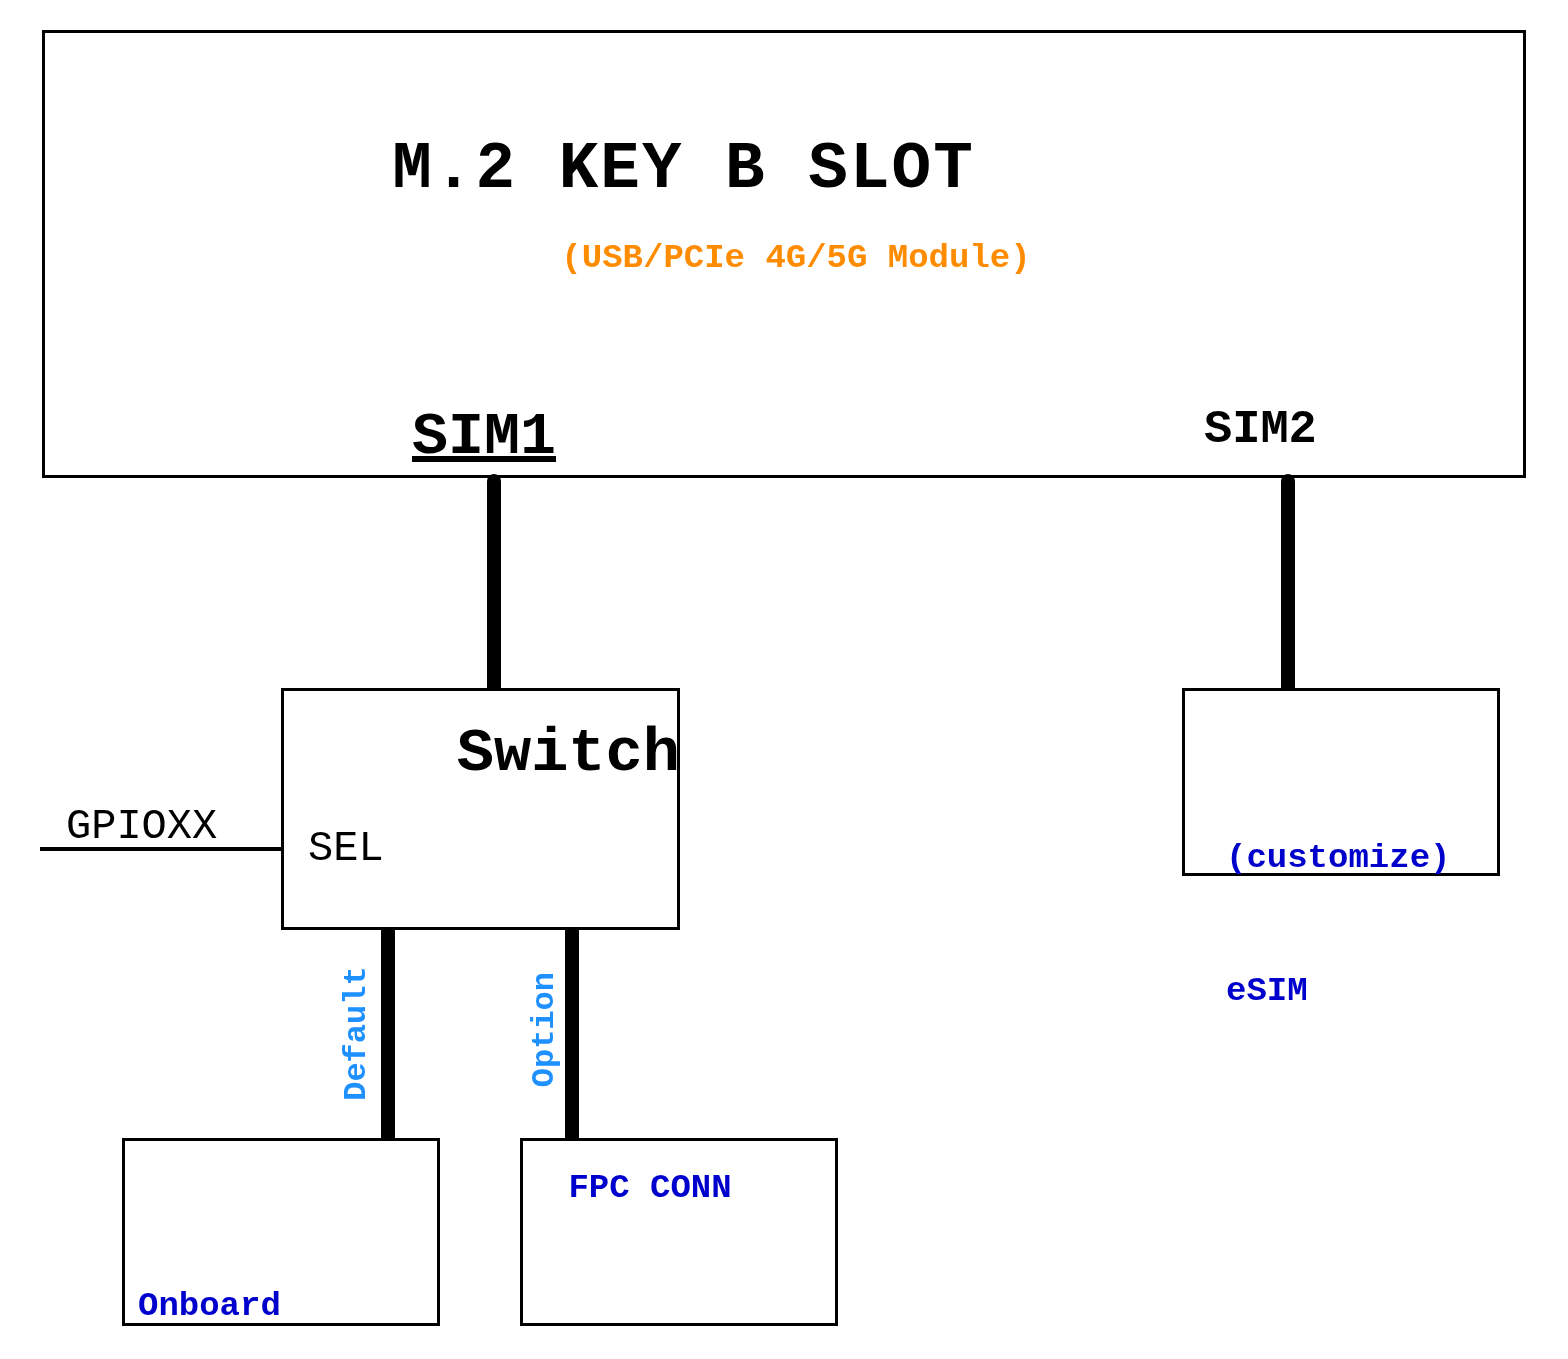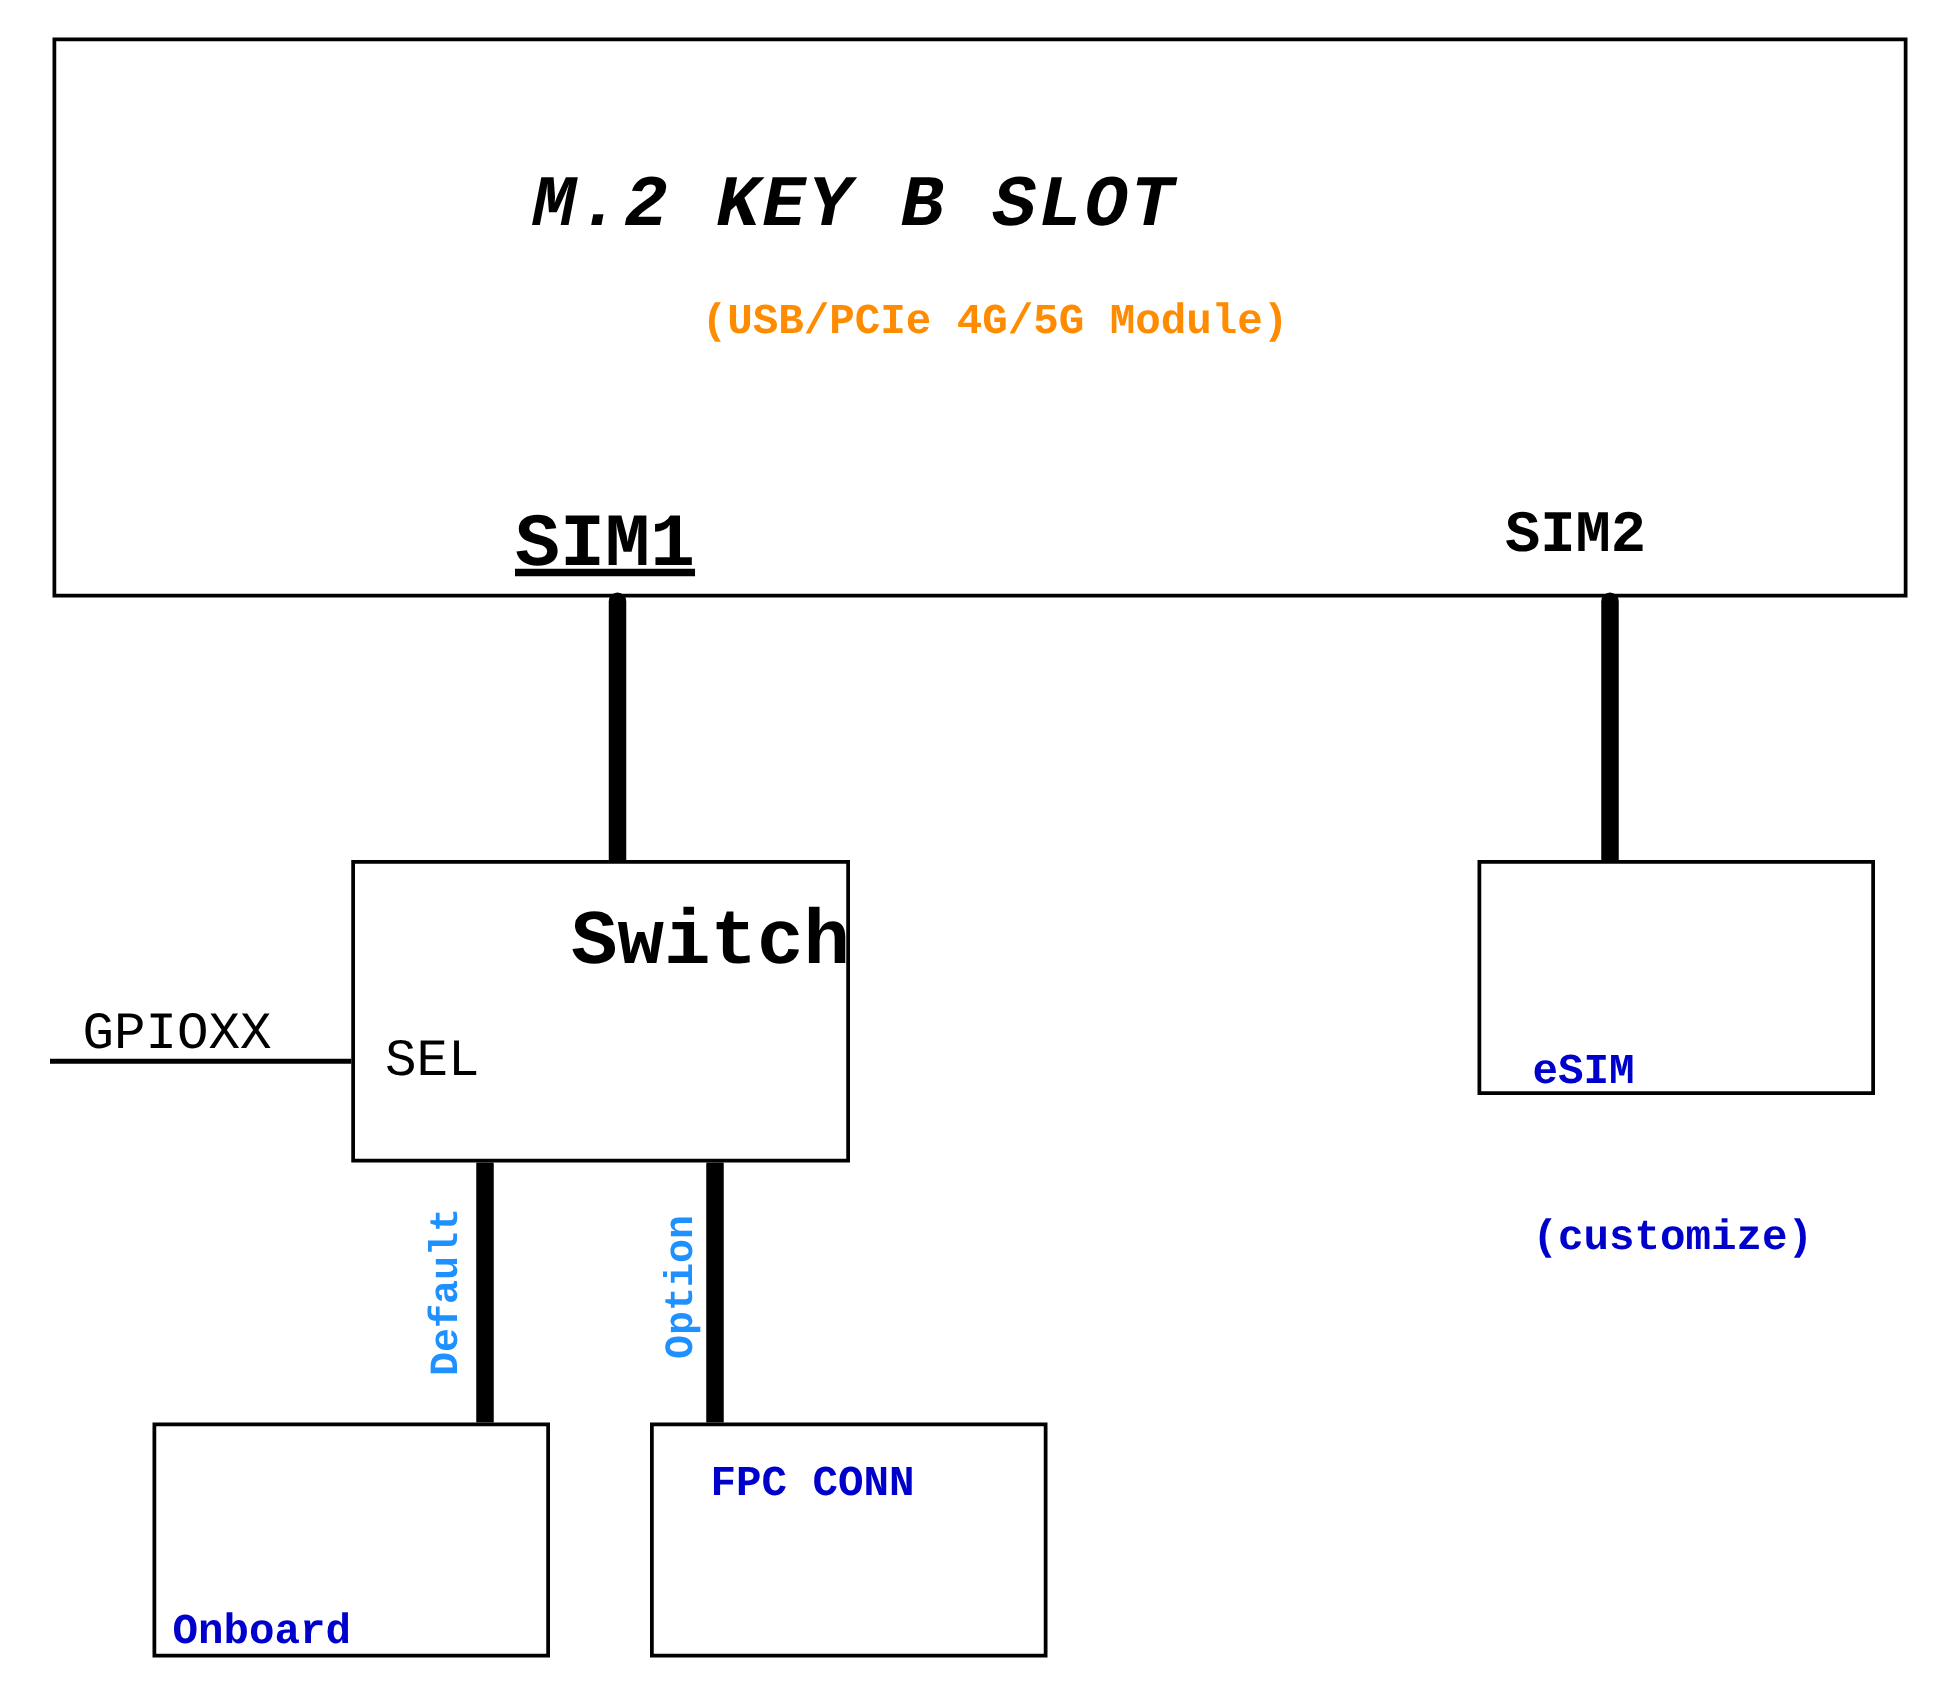--- a/index.html
+++ b/index.html
@@ -43,21 +43,21 @@
   .blue   { color: var(--blue, #0000CC); }
   .lblue  { color: var(--light-blue, #1E90FF); }
   .center { text-align: center; }
   .rot {
     transform: rotate(-90deg);
     transform-origin: center center;
     text-align: center;
   }
   
   #m2-box      { left: 42px;   top: 30px;   width: 1484px; height: 448px; }
-  #m2-title    { left: 42px;   top: 134px;  width: 1283px; font-size: 58px; letter-spacing: 2px; font-style: italic; }
+  #m2-title    { left: 42px;   top: 134px;  width: 1283px; font-size: 66px; letter-spacing: 2px; }
   #m2-subtitle { left: 42px;   top: 240px;  width: 1484px; font-size: 34px; }
   #sim1-label  { left: 412px;  top: 404px;  font-size: 60px; text-decoration: underline; }
   #sim2-label  { left: 1204px; top: 404px;  font-size: 47px; }
 
   #sim1-line    { left: 487px;  top: 474px;  height: 222px; }
   #sim2-line    { left: 1281px; top: 474px;  height: 222px; }
   #default-line { left: 381px;  top: 924px;  height: 222px; }
   #option-line  { left: 565px;  top: 924px;  height: 222px; }
 
   #switch-box   { left: 281px; top: 688px; width: 399px; height: 242px; }
@@ -100,22 +100,22 @@
   <div id="sel-label" class="label">SEL</div>
 
   <div id="gpio-line" class="hline"></div>
   <div id="gpio-label" class="label">GPIOXX</div>
 
   <div id="default-label" class="label bold lblue rot">Default</div>
   <div id="option-label" class="label bold lblue rot">Option</div>
 
   <div id="esim-box" class="box"></div>
   <div id="esim-text" class="label bold blue">
+    <div>(customize)</div>
     <div>eSIM</div>
-    <div>(customize)</div>
   </div>
 
   <div id="onboard-box" class="box"></div>
   <div id="onboard-text" class="label bold blue">
     <div>Onboard</div>
     
   </div>
 
   <div id="fpc-box" class="box"></div>
   <div id="fpc-text" class="label bold blue center">FPC CONN</div>

